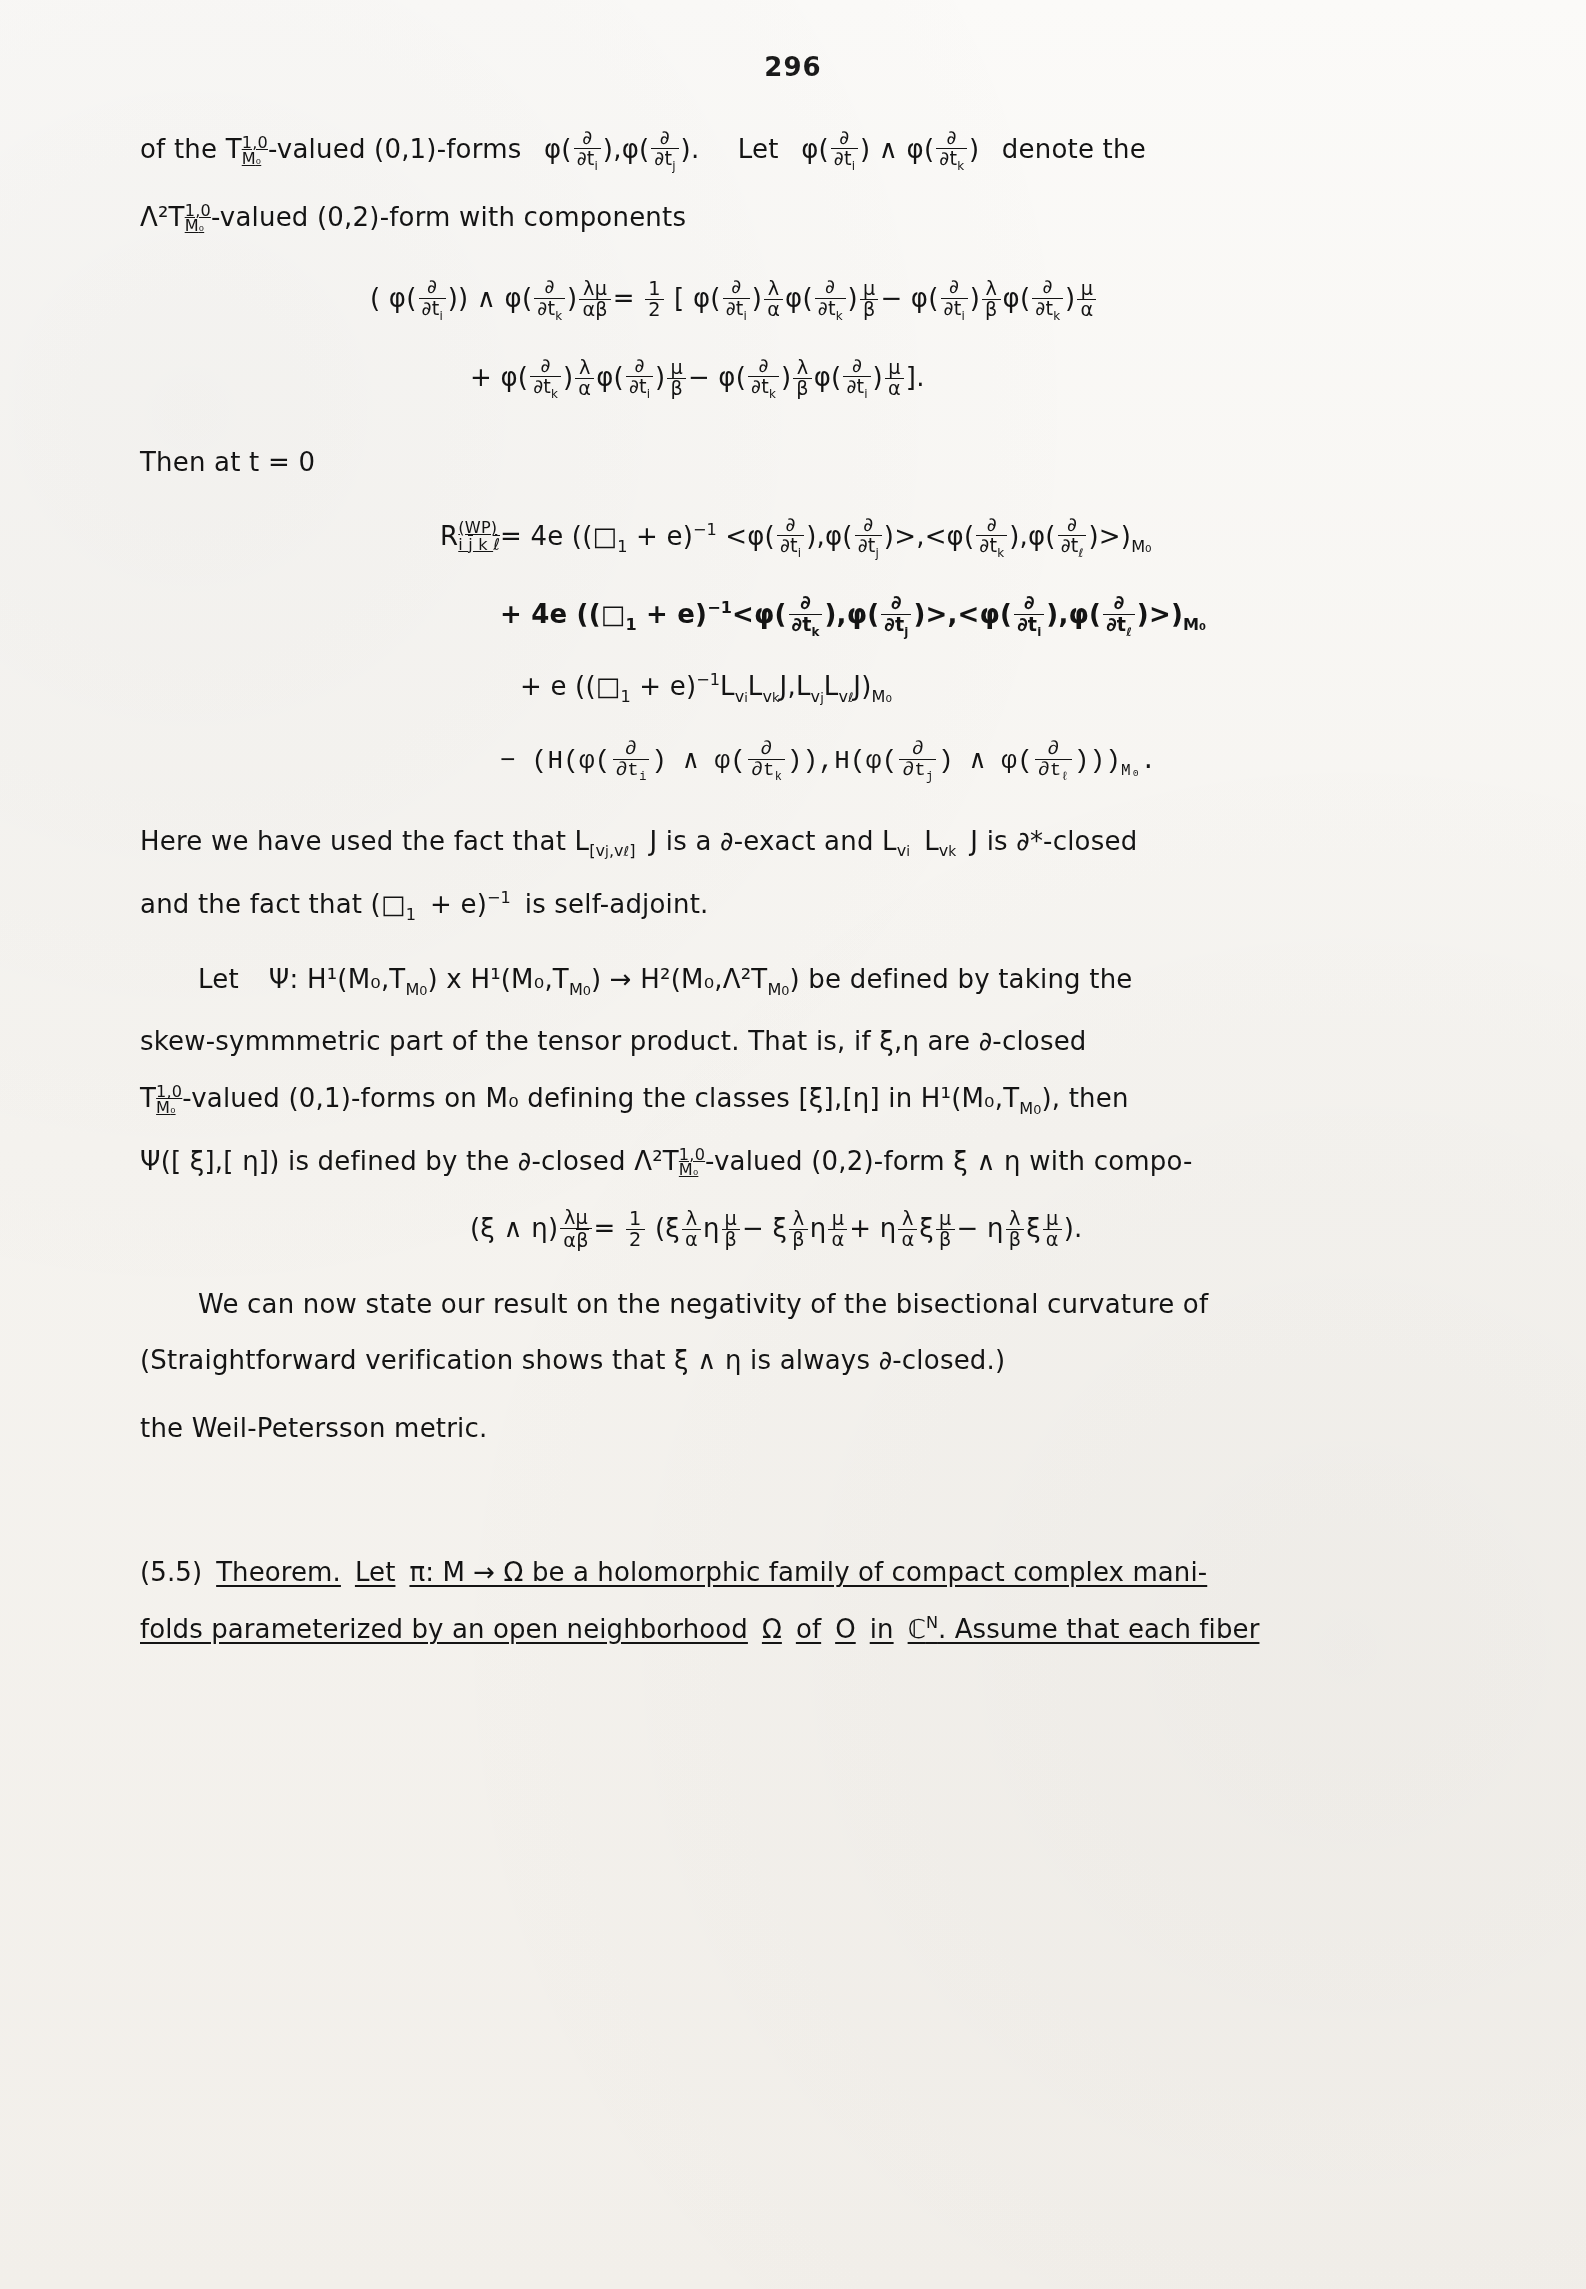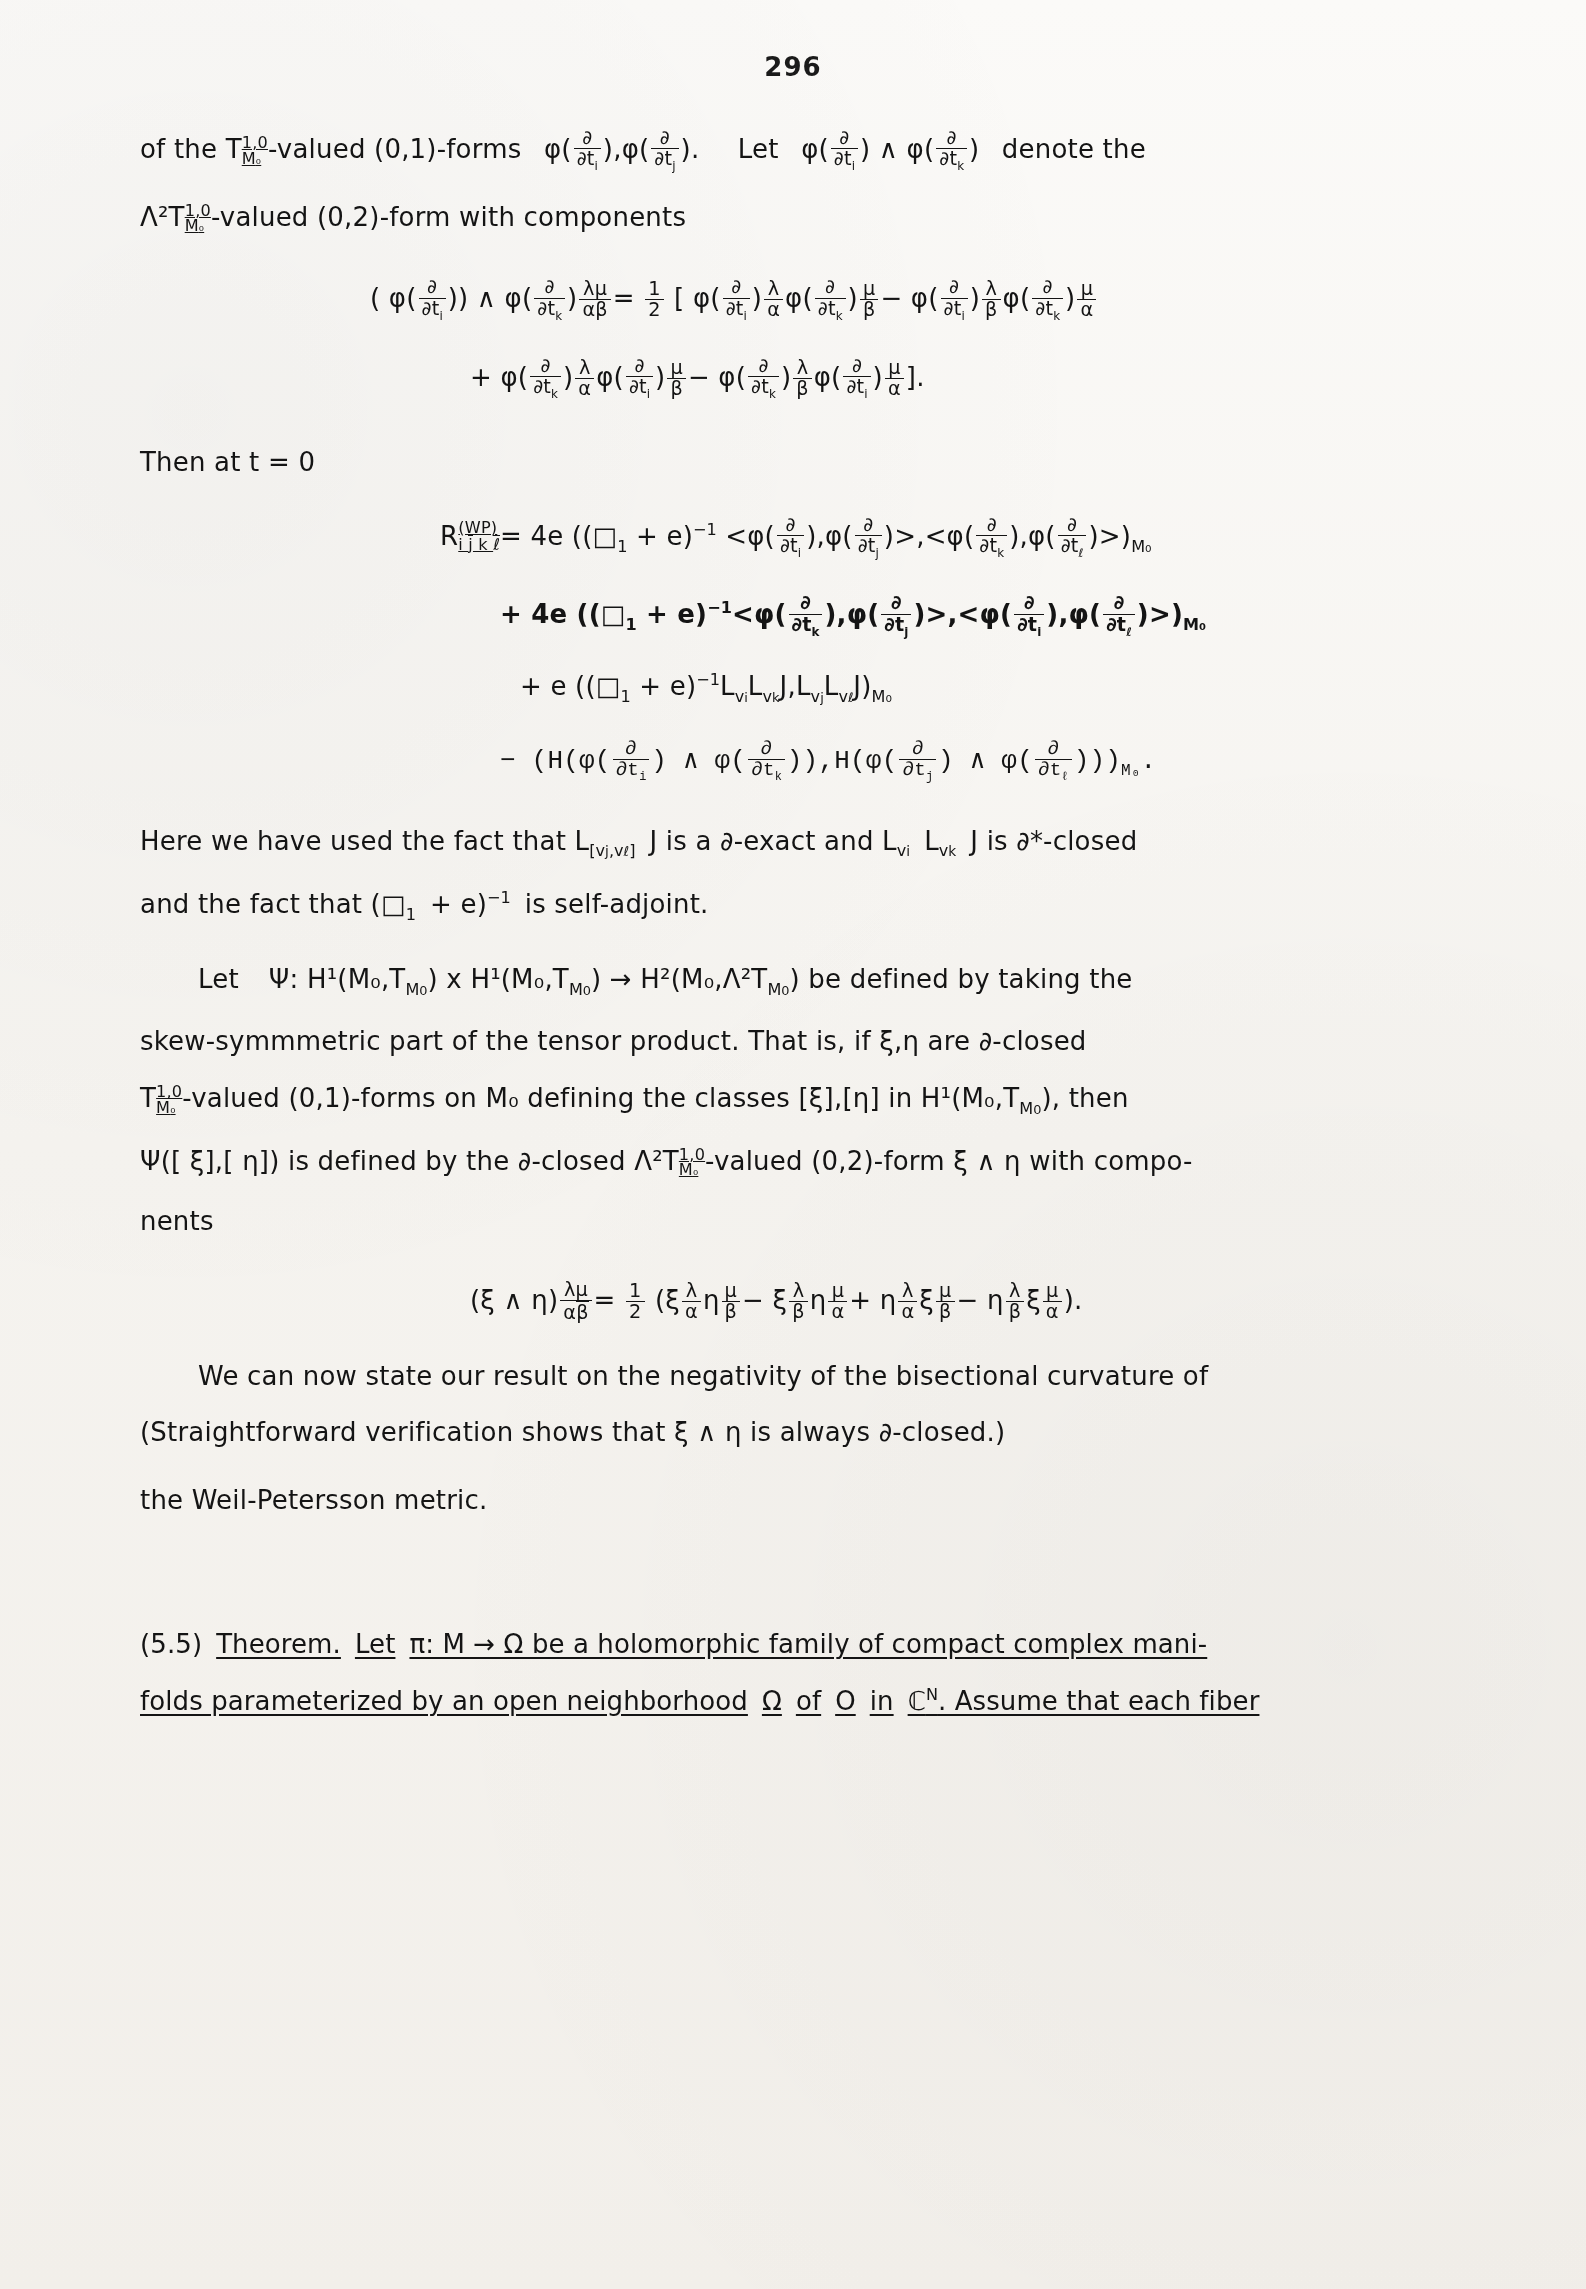--- a/index.html
+++ b/index.html
@@ -197,23 +197,20 @@
       </div>
 
       <div class="line">
         T<span class="subsup"><span class="t">1,0</span><span class="b">M<span style="font-size:0.8em;">₀</span></span></span><span>-valued  (0,1)-forms  on  M₀  defining  the  classes  [ξ],[η]  in  H¹(M₀,T</span><span class="sub">M<span style="font-size:0.8em">0</span></span><span>), then</span>
       </div>
 
       <div class="line">
         <span>Ψ([ ξ],[ η])  is  defined  by  the ∂-closed  Λ²T</span><span class="subsup"><span class="t">1,0</span><span class="b">M<span style="font-size:0.8em;">₀</span></span></span><span>-valued  (0,2)-form  ξ ∧ η  with compo-</span>
       </div>
 
-      <div class="line" style="margin-bottom:46px;">
-        <span>nents</span>
-      </div>
 
       <div class="eq eq-indent-7" style="margin-bottom:40px;">
         (ξ ∧ η)<span class="frac"><span class="n">λμ</span><span class="d">α<span class="bar-over">β</span></span></span>=
         <span class="frac"><span class="n">1</span><span class="d">2</span></span>
         (ξ<span class="frac"><span class="n">λ</span><span class="d">α</span></span>η<span class="frac"><span class="n">μ</span><span class="d">β</span></span>−
         ξ<span class="frac"><span class="n">λ</span><span class="d">β</span></span>η<span class="frac"><span class="n">μ</span><span class="d">α</span></span>+
         η<span class="frac"><span class="n">λ</span><span class="d">α</span></span>ξ<span class="frac"><span class="n">μ</span><span class="d">β</span></span>−
         η<span class="frac"><span class="n">λ</span><span class="d">β</span></span>ξ<span class="frac"><span class="n">μ</span><span class="d">α</span></span>).
       </div>
 

